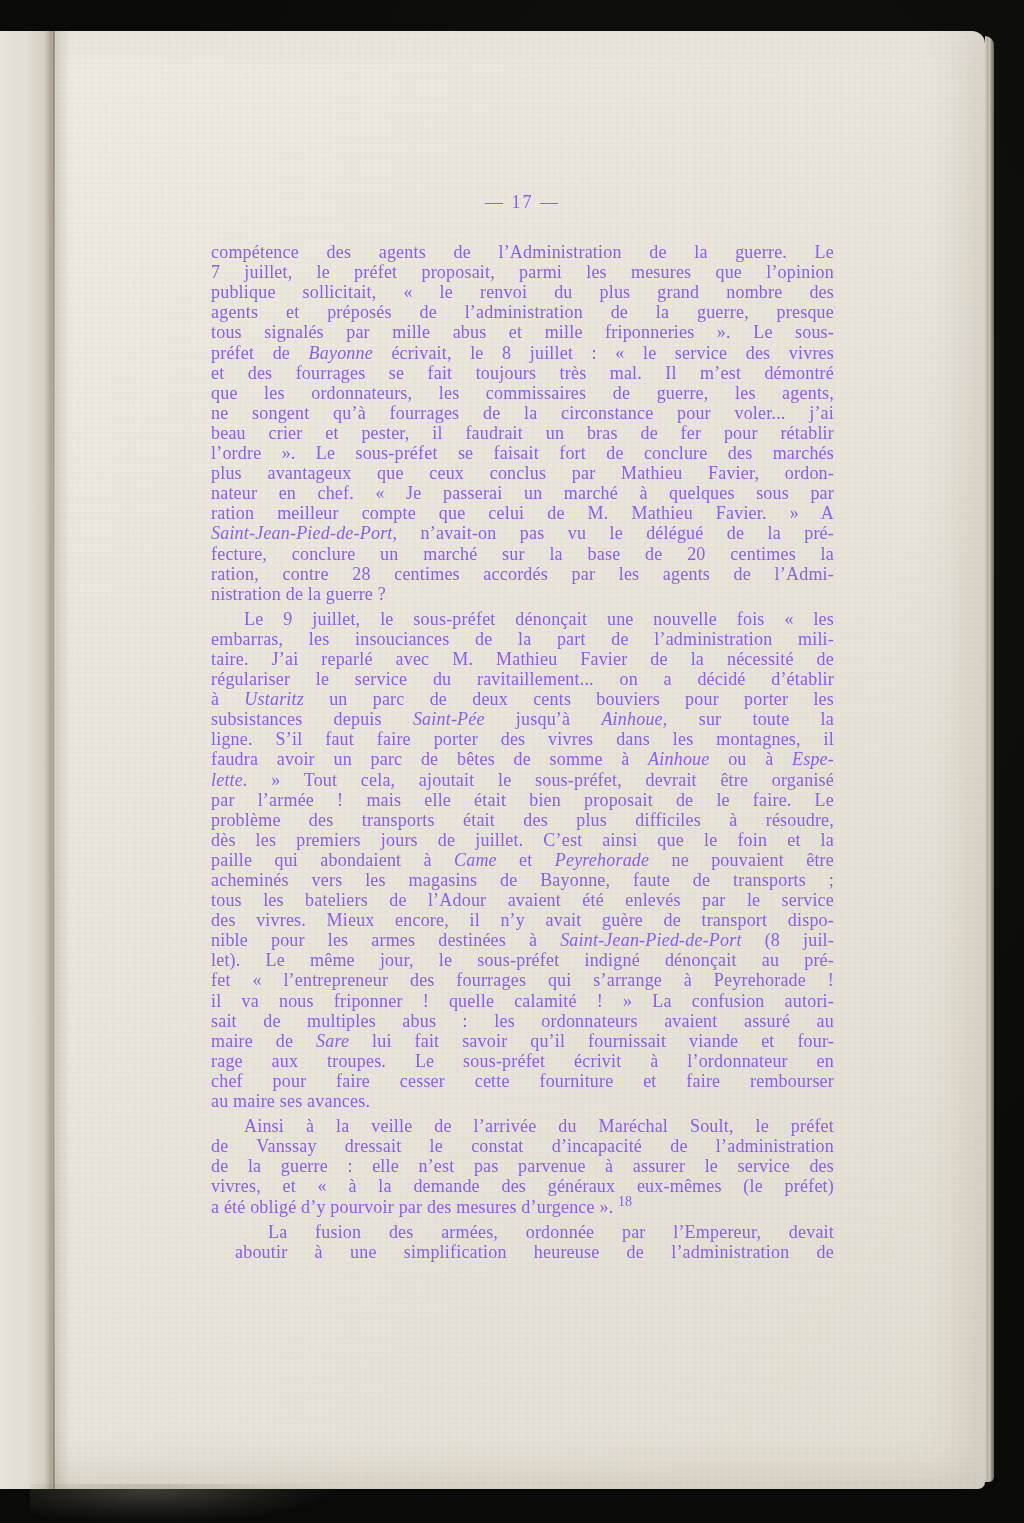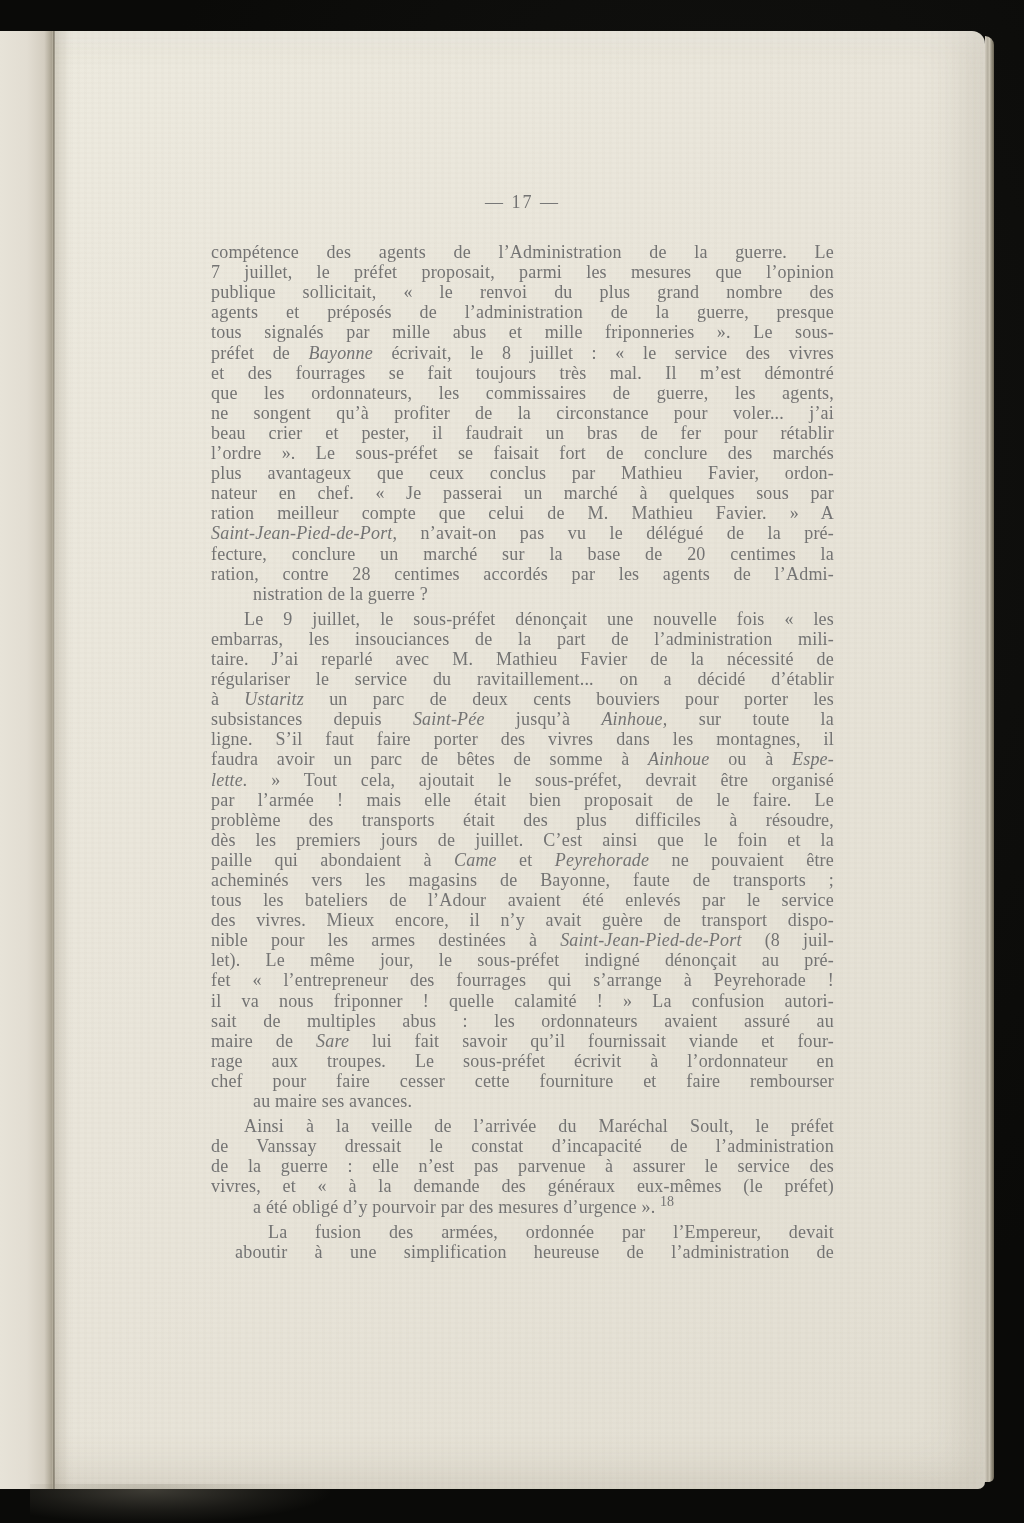--- a/index.html
+++ b/index.html
@@ -88,35 +88,35 @@
 
   
   .text-block {
     position: absolute;
     left: 211px;
     top: 192px;
     width: 623px;
     font-size: 18px;
     line-height: 20.1px;
     letter-spacing: 0.2px;
-    color: #737373;
+    color: #8b5cf6;
     text-rendering: optimizeLegibility;
   }
   .page-number {
     text-align: center;
     letter-spacing: 2px;
     margin: 0 0 30px 0;
   }
   .para { margin: 0 0 5px 0; }
   .para:last-child { margin-bottom: 0; margin-left: 24px; }
   .line {
     text-align: justify;
     text-align-last: justify;
   }
-  .line.rag { text-align-last: left; margin-left: 42px; }
+  .line.rag { text-align-last: left; }
   .line.indent { padding-left: 33px; }
   .line em { font-style: italic; }
   .line sup {
     font-size: 14px;
     line-height: 0;
     vertical-align: super;
     letter-spacing: 0;
   }
 </style>
 </head>
@@ -134,21 +134,21 @@
   <div id="paragraphs">
       <div class="para">
         <div class="line"><span>compétence des agents de l’Administration de la guerre. Le</span></div>
         <div class="line"><span>7 juillet, le préfet proposait, parmi les mesures que l’opinion</span></div>
         <div class="line"><span>publique sollicitait, « le renvoi du plus grand nombre des</span></div>
         <div class="line"><span>agents et préposés de l’administration de la guerre, presque</span></div>
         <div class="line"><span>tous signalés par mille abus et mille friponneries ». Le sous-</span></div>
         <div class="line"><span>préfet de </span><em>Bayonne</em><span> écrivait, le 8 juillet : « le service des vivres</span></div>
         <div class="line"><span>et des fourrages se fait toujours très mal. Il m’est démontré</span></div>
         <div class="line"><span>que les ordonnateurs, les commissaires de guerre, les agents,</span></div>
-        <div class="line"><span>ne songent qu’à profiter de la circonstance pour voler... j’ai</span></div>
+        <div class="line"><span>ne songent qu’à fourrages de la circonstance pour voler... j’ai</span></div>
         <div class="line"><span>beau crier et pester, il faudrait un bras de fer pour rétablir</span></div>
         <div class="line"><span>l’ordre ». Le sous-préfet se faisait fort de conclure des marchés</span></div>
         <div class="line"><span>plus avantageux que ceux conclus par Mathieu Favier, ordon-</span></div>
         <div class="line"><span>nateur en chef. « Je passerai un marché à quelques sous par</span></div>
         <div class="line"><span>ration meilleur compte que celui de M. Mathieu Favier. » A</span></div>
         <div class="line"><em>Saint-Jean-Pied-de-Port,</em><span> n’avait-on pas vu le délégué de la pré-</span></div>
         <div class="line"><span>fecture, conclure un marché sur la base de 20 centimes la</span></div>
         <div class="line"><span>ration, contre 28 centimes accordés par les agents de l’Admi-</span></div>
         <div class="line rag"><span>nistration de la guerre ?</span></div>
       </div>

